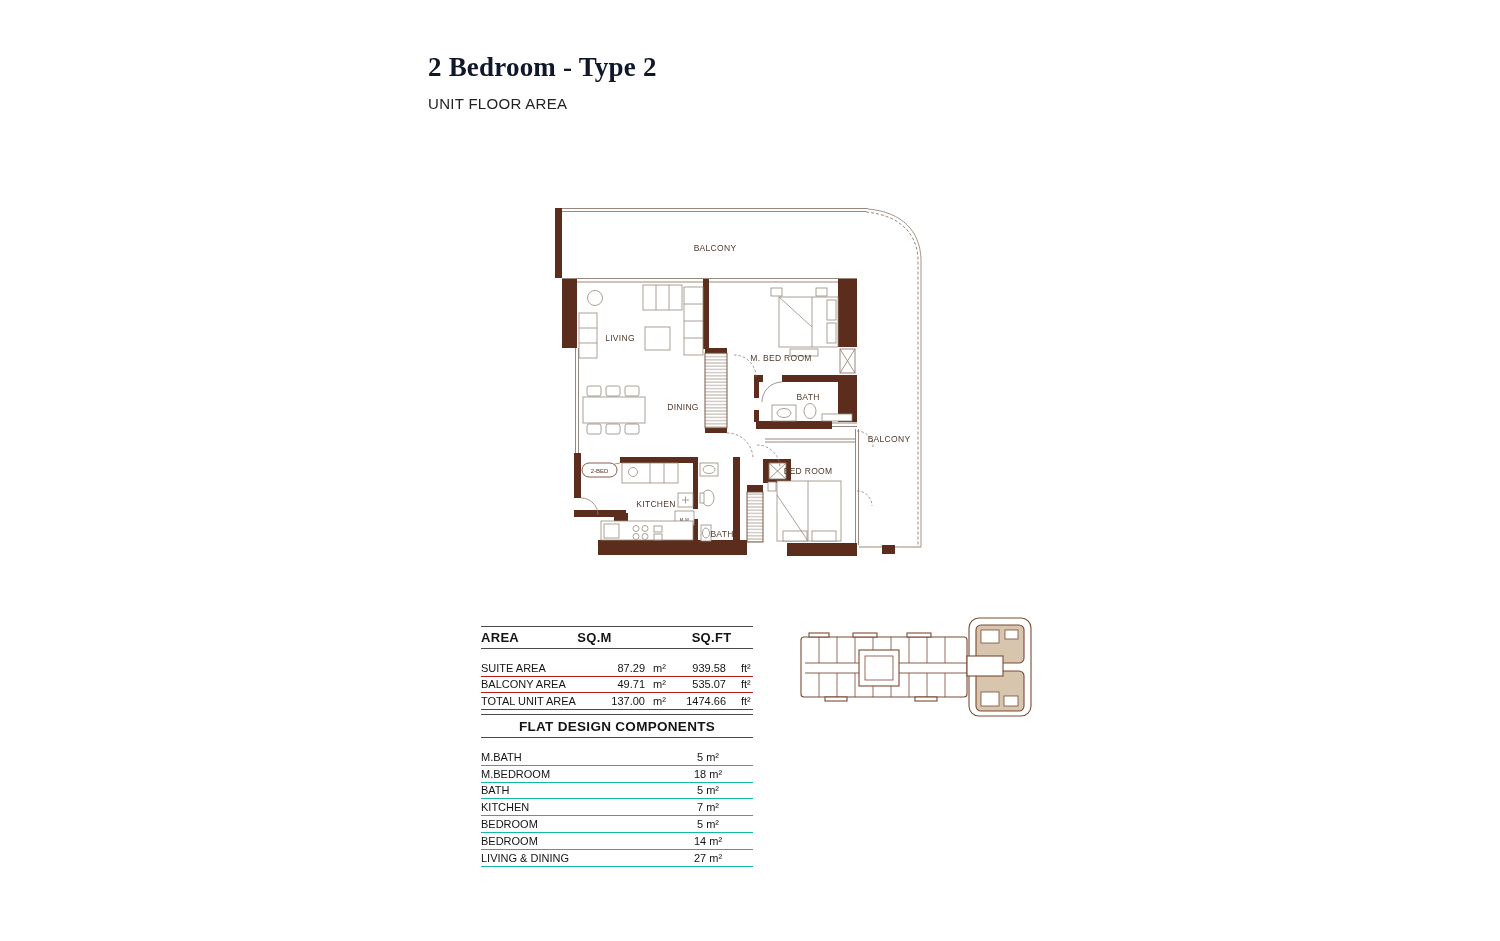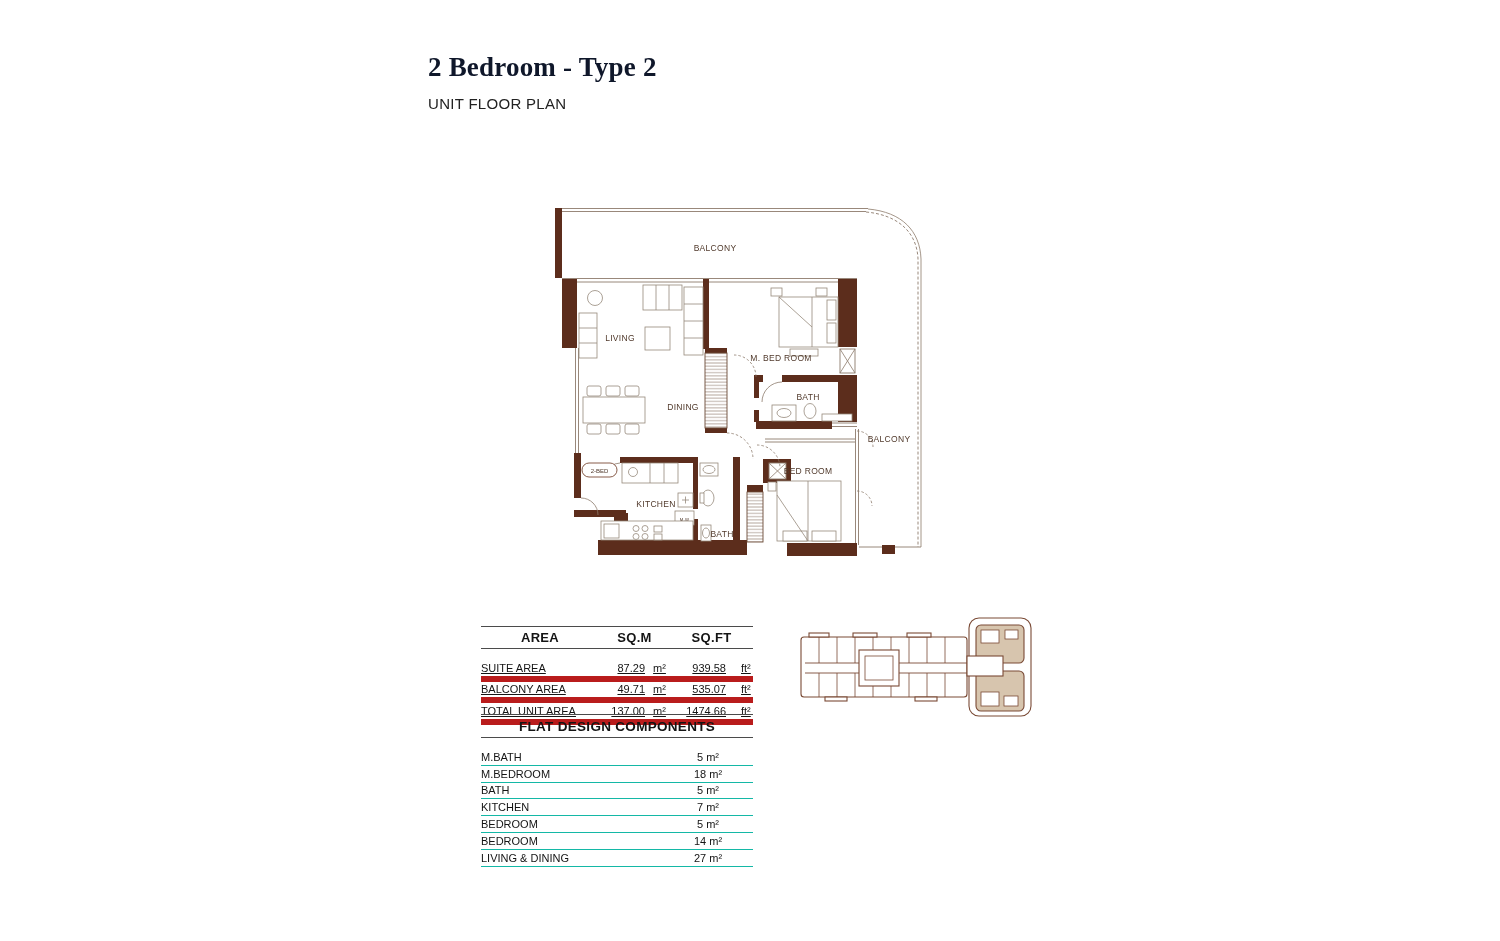--- a/index.html
+++ b/index.html
@@ -11,46 +11,46 @@
   #subtitle{position:absolute;left:428px;top:95px;font-size:15px;color:#222;letter-spacing:.3px;}
   
   #plan{position:absolute;left:550px;top:195px;width:390px;height:385px;}
   
   #keyplan{position:absolute;left:795px;top:612px;width:240px;height:110px;}
   
   .tblwrap{position:absolute;left:481px;width:272px;font-size:11px;color:#141414;}
   #areaTable{top:626px;}
   #compTable{top:714px;}
   .rule{border-top:1.5px solid #4b4b4b;height:0;}
-  .hdr{display:flex;align-items:center;height:21px;font-size:13px;font-weight:700;letter-spacing:.3px;}
+  .hdr{display:flex;align-items:center;height:21px;font-size:13px;font-weight:700;letter-spacing:.3px;gap:40px;}
   .hdr .h-label{flex:1;text-align:center;}
   .hdr .h-sqm{width:71px;text-align:center;}
   .hdr .h-sqft{width:83px;text-align:center;}
   .spacer{height:11px;}
-  .arow{display:flex;align-items:center;height:15.6px;border-bottom:6px solid #b91c1c;text-decoration:underline;}
+  .arow{display:flex;align-items:center;height:15.6px;border-bottom:1px solid #b91c1c;}
   .alabel{flex:1;text-align:left;white-space:nowrap;}
   .aval{width:46px;text-align:right;}
   .aunit{width:25px;box-sizing:border-box;padding-left:4px;text-align:center;}
   .aval2{width:56px;text-align:right;}
   .aunit2{width:27px;box-sizing:border-box;padding-left:15px;text-align:left;}
   .ctitle{display:flex;align-items:center;justify-content:center;height:22px;
           font-size:13.5px;font-weight:700;letter-spacing:.3px;}
   .crow{display:flex;align-items:center;height:15.8px;border-bottom:1px solid #14b8a6;}
   .clabel{flex:1;text-align:left;}
   .cval{width:70px;text-align:center;box-sizing:border-box;padding-right:20px;}
   
   text{font-family:"Liberation Sans",sans-serif;}
 </style>
 </head>
 <body>
 
 <div id="page">
 
   <div id="title">2 Bedroom - Type 2</div>
-  <div id="subtitle">UNIT FLOOR PLAN</div>
+  <div id="subtitle">UNIT FLOOR AREA</div>
 
   <svg id="plan" viewBox="0 0 390 385">
     <defs>
       <pattern id="hat" width="4" height="3.2" patternUnits="userSpaceOnUse">
         <path d="M0,1.6 H4" stroke="#8d7b6c" stroke-width="0.7"></path>
       </pattern>
     </defs>
 
     <g fill="none" stroke="#8d7b6c" stroke-width="0.9">
       <path d="M12,13.5 H318"></path>

